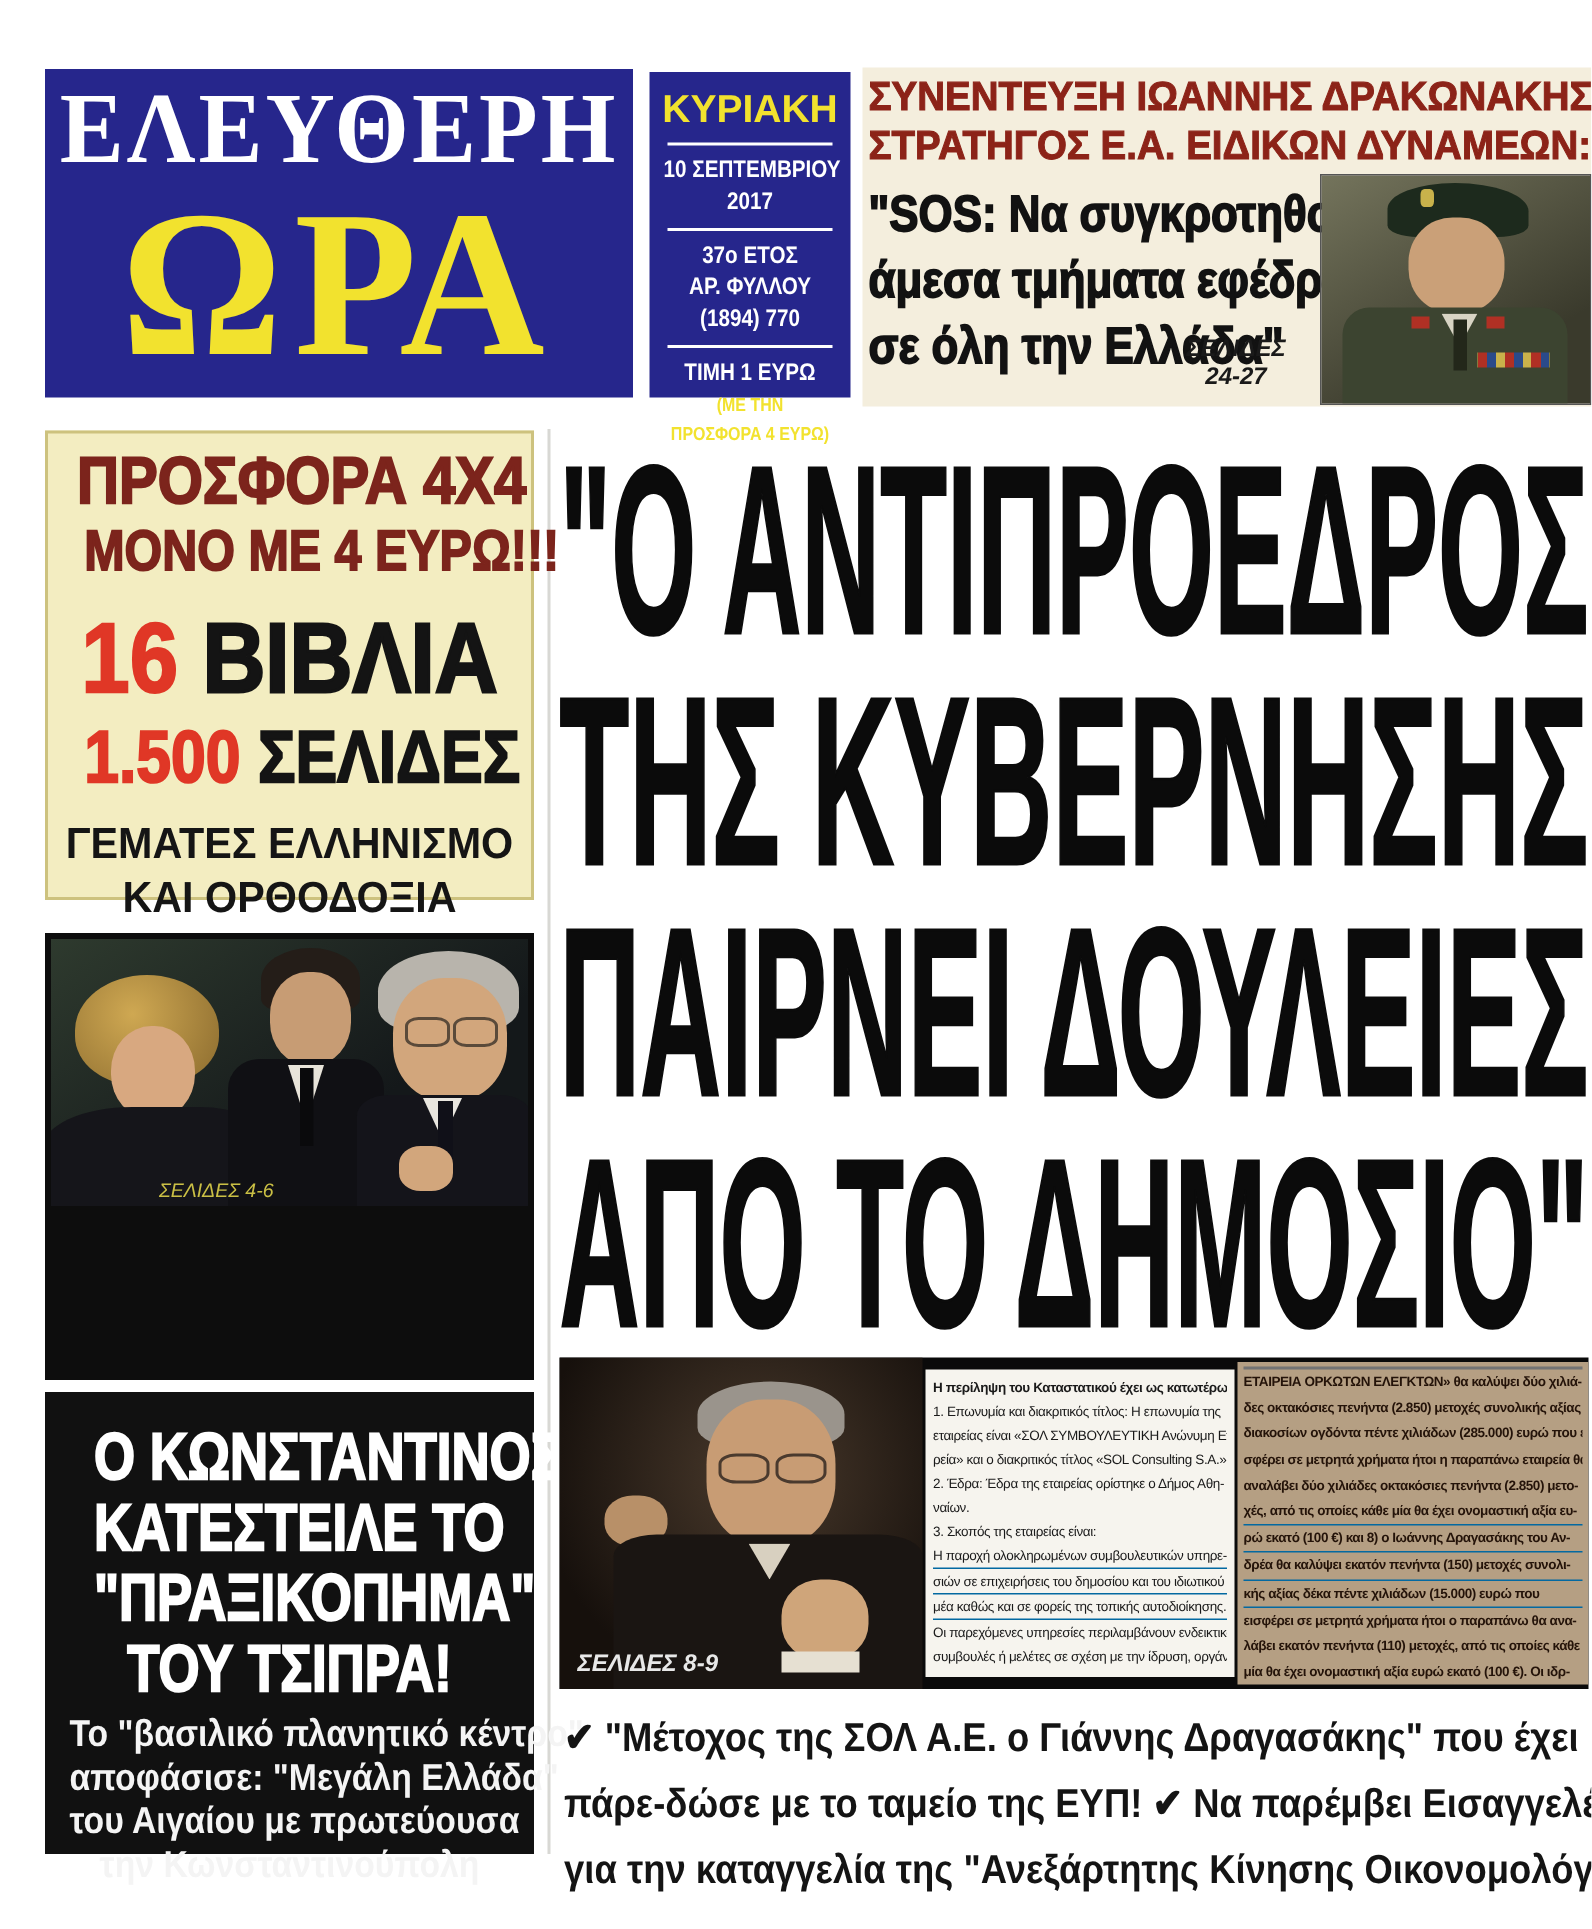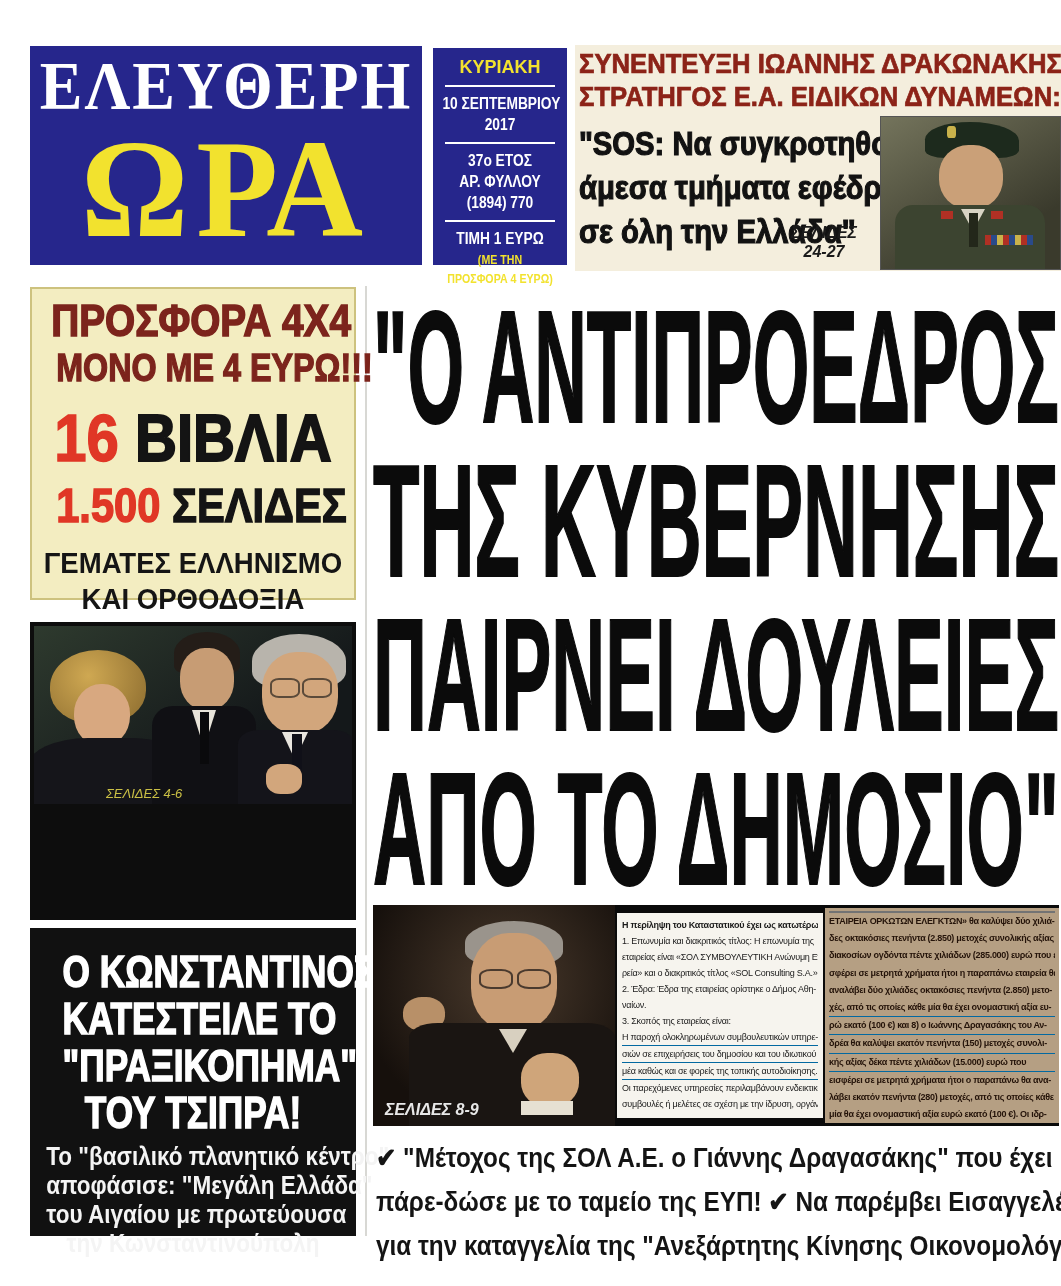--- a/index.html
+++ b/index.html
@@ -9,21 +9,21 @@
 
   
   .masthead{left:30px;top:46px;width:392px;height:219px;background:#26268c;text-align:center;}
   .masthead-l1{font-family:"Liberation Serif",serif;font-weight:bold;color:#ffffff;
                font-size:64px;letter-spacing:2px;margin-top:8px;line-height:1;transform:scaleY(1.05);}
   .masthead-l2{font-family:"Liberation Serif",serif;font-weight:bold;color:#f2e22e;
                font-size:134px;letter-spacing:8px;line-height:1;margin-top:4px;transform:scaleY(1.04);}
 
   
   .datebox{left:433px;top:48px;width:134px;height:217px;background:#26268c;color:#ffffff;text-align:center;}
-  .db-day{color:#f2e22e;font-weight:bold;font-size:18px;padding-top:9px;}
+  .db-day{color:#f2e22e;font-weight:bold;font-size:26px;padding-top:9px;}
   .db-sep{height:2px;background:#ffffff;margin:7px 12px 6px 12px;}
   .db-line{font-weight:bold;font-size:16px;line-height:21px;white-space:nowrap;transform:scaleX(0.86);transform-origin:center;}
   .db-note{color:#f2e22e;font-weight:bold;font-size:12.5px;line-height:16px;white-space:nowrap;
            transform:scaleX(0.85);transform-origin:center;margin-top:3px;}
 
   
   .topstory{left:575px;top:45px;width:486px;height:226px;background:#f4eedd;}
   .kicker{color:#8c2318;font-weight:bold;font-size:27px;line-height:33px;white-space:nowrap;
           transform:scaleX(0.95);transform-origin:left;-webkit-text-stroke:0.7px #8c2318;}
   .ts-quote{color:#121212;font-weight:bold;font-size:34px;line-height:43px;white-space:nowrap;
@@ -264,21 +264,21 @@
         <div>ΕΤΑΙΡΕΙΑ ΟΡΚΩΤΩΝ ΕΛΕΓΚΤΩΝ» θα καλύψει δύο χιλιά-</div>
         <div>δες οκτακόσιες πενήντα (2.850) μετοχές συνολικής αξίας</div>
         <div>διακοσίων ογδόντα πέντε χιλιάδων (285.000) ευρώ που ει-</div>
         <div>σφέρει σε μετρητά χρήματα ήτοι η παραπάνω εταιρεία θα</div>
         <div>αναλάβει δύο χιλιάδες οκτακόσιες πενήντα (2.850) μετο-</div>
         <div class="u">χές, από τις οποίες κάθε μία θα έχει ονομαστική αξία ευ-</div>
         <div class="u">ρώ εκατό (100 €) και 8) ο Ιωάννης Δραγασάκης του Αν-</div>
         <div class="u">δρέα θα καλύψει εκατόν πενήντα (150) μετοχές συνολι-</div>
         <div class="u">κής αξίας δέκα πέντε χιλιάδων (15.000) ευρώ που</div>
         <div>εισφέρει σε μετρητά χρήματα ήτοι ο παραπάνω θα ανα-</div>
-        <div>λάβει εκατόν πενήντα (280) μετοχές, από τις οποίες κάθε</div>
+        <div>λάβει εκατόν πενήντα (110) μετοχές, από τις οποίες κάθε</div>
         <div>μία θα έχει ονομαστική αξία ευρώ εκατό (100 €). Οι ιδρ-</div>
       </div>
   </div>
 
   <div class="abs deck">
       <div>✔ "Μέτοχος της ΣΟΛ Α.Ε. ο Γιάννης Δραγασάκης" που έχει</div>
       <div>πάρε-δώσε με το ταμείο της ΕΥΠ! ✔ Να παρέμβει Εισαγγελέας</div>
       <div>για την καταγγελία της "Ανεξάρτητης Κίνησης Οικονομολόγων"</div>
     </div>
 

